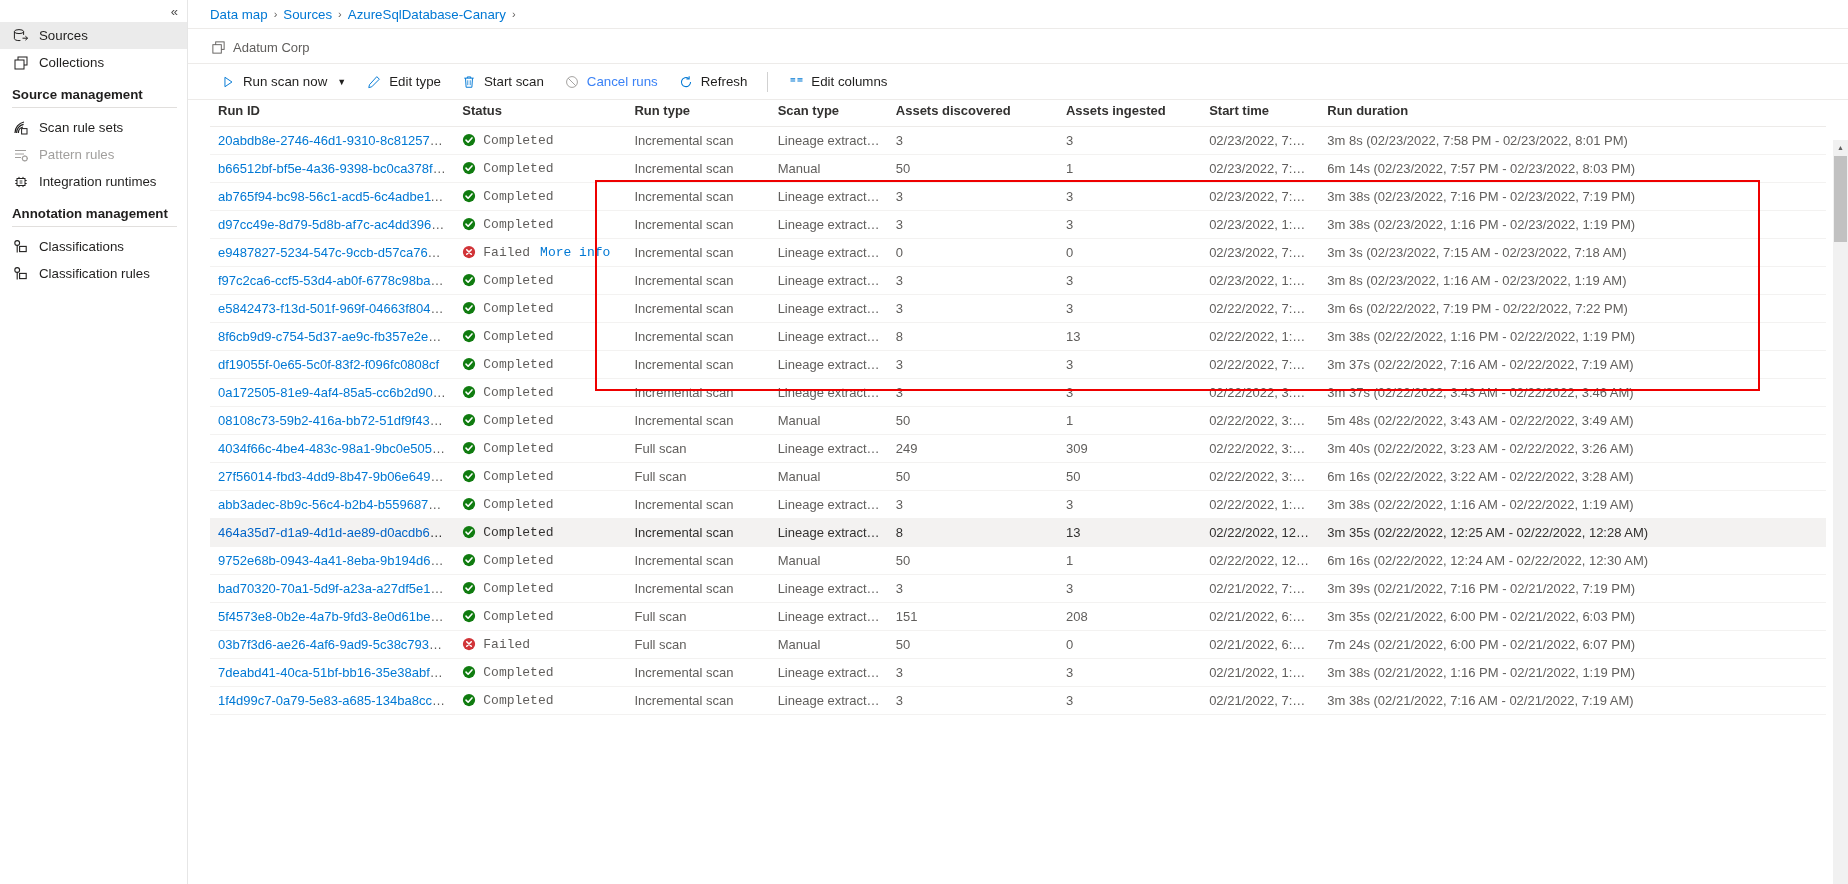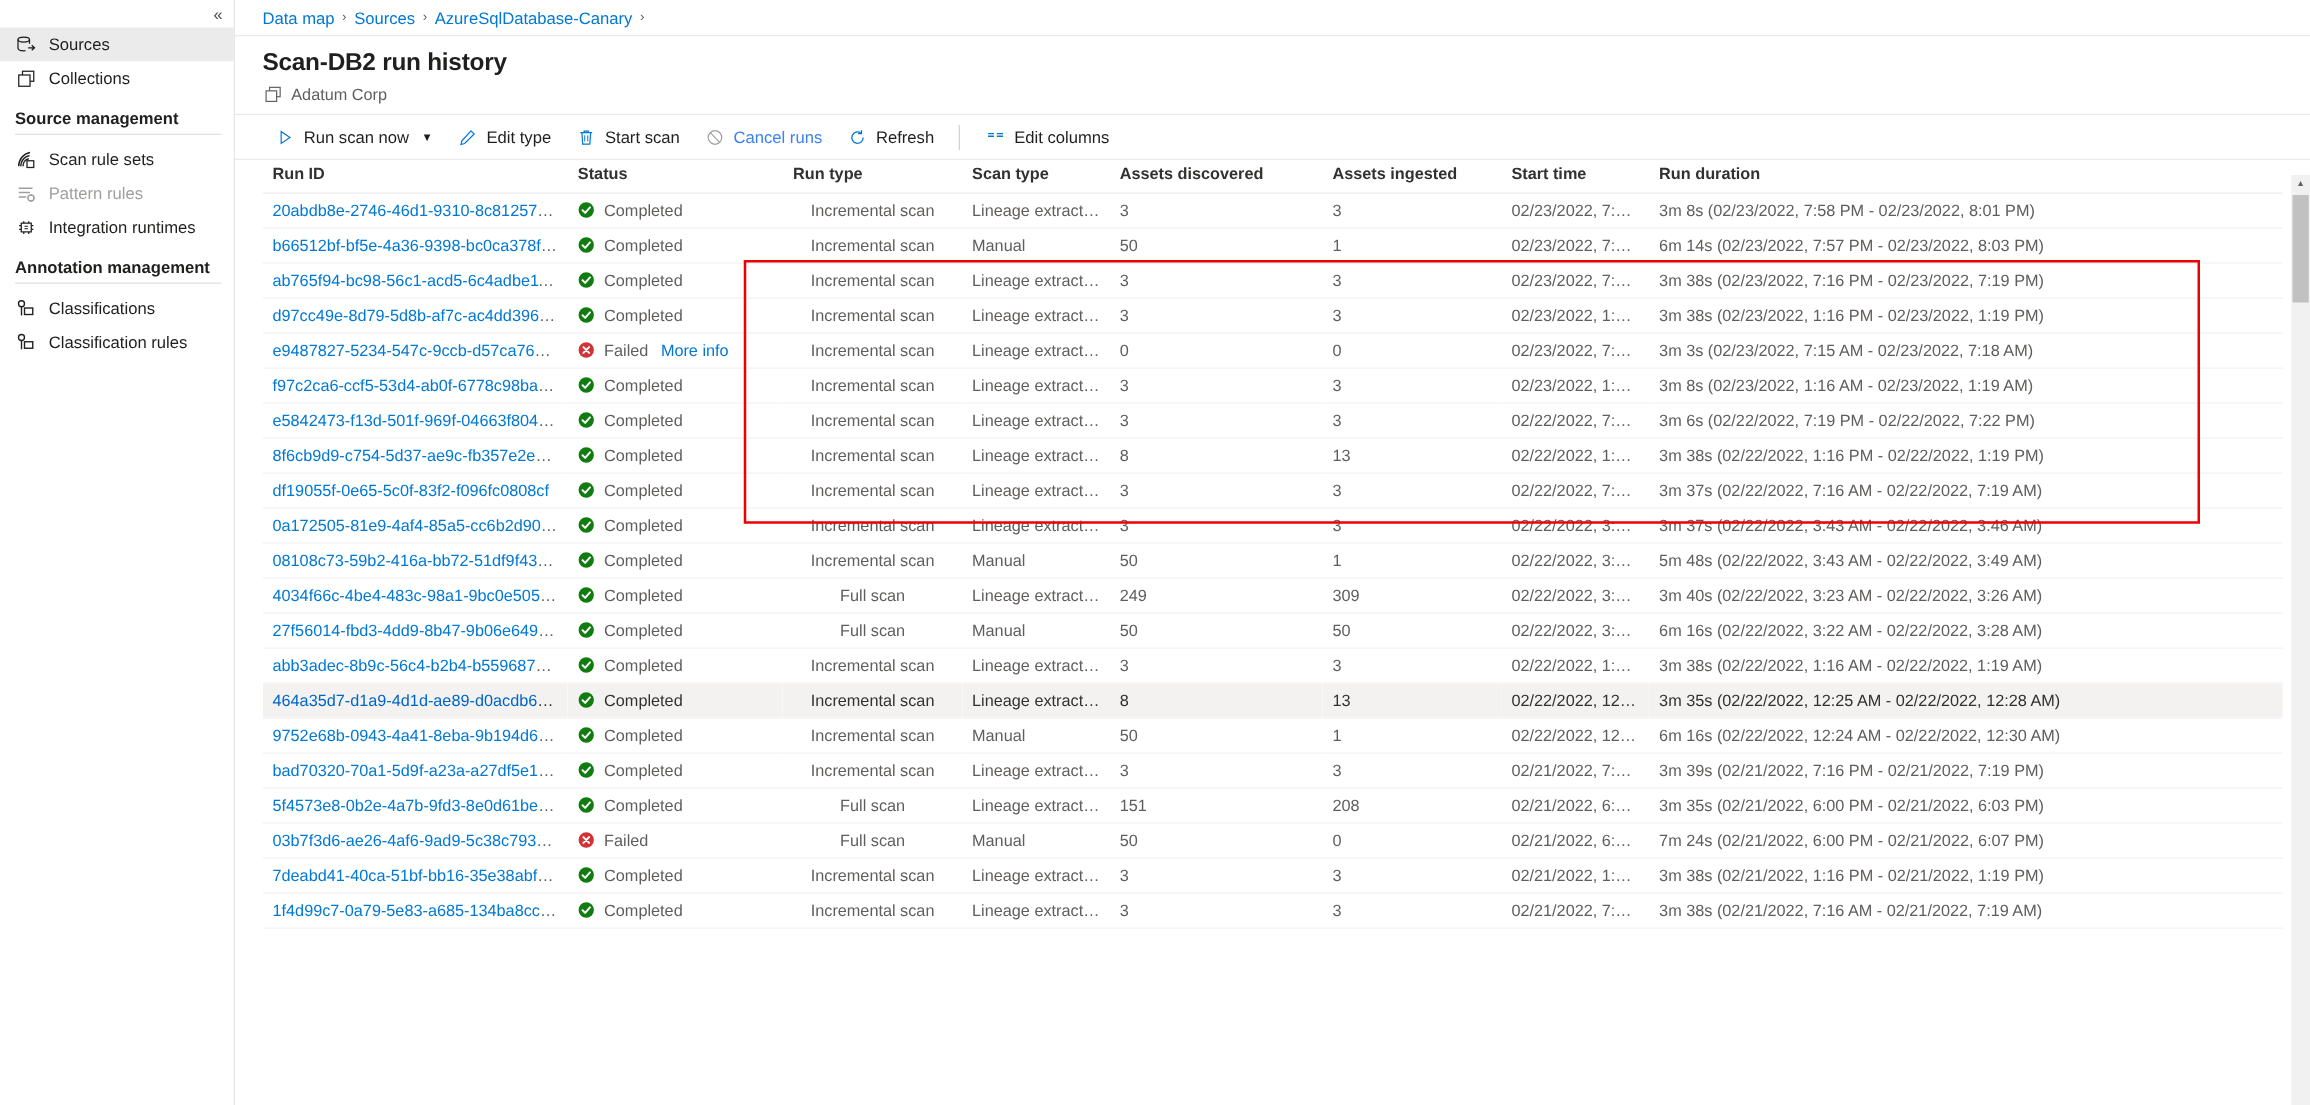--- a/index.html
+++ b/index.html
@@ -120,28 +120,28 @@
     color: #605e5c;
     white-space: nowrap;
     overflow: hidden;
     text-overflow: ellipsis;
     vertical-align: middle;
   }
   tr.row-hover td { background: #f3f2f1; color: #323130; }
   tr.row-hover td.c-runid a { color: #0064c8; }
   .c-runid { width: 244px; }
   .c-status { width: 172px; }
-  .c-runtype { width: 143px; text-align: center; }
+  .c-runtype { width: 143px; }
   .c-scantype { width: 118px; }
   .c-discovered { width: 170px; }
   .c-ingested { width: 143px; }
   .c-start { width: 118px; }
   .c-duration { width: 560px; }
   .c-runid a { color: #0078d4; text-decoration: none; cursor: pointer; }
-  .status-cell { display: flex; align-items: flex-start; gap: 7px; }
+  .status-cell { display: flex; align-items: flex-start; gap: 7px; font-family: Liberation Mono, monospace; }
   .status-ico { width: 14px; height: 14px; flex: 0 0 14px; display:block; }
   .more-info { color: #0078d4; cursor: pointer; margin-left: 3px; }
 
   
   .redbox {
     position: absolute;
     border: 2px solid #ee0000;
     pointer-events: none;
     z-index: 6;
   }
@@ -266,21 +266,20 @@
     <div class="breadcrumb">
       <span class="crumb">Data map</span>
       <span class="crumb-sep">›</span>
       <span class="crumb">Sources</span>
       <span class="crumb-sep">›</span>
       <span class="crumb">AzureSqlDatabase-Canary</span>
       <span class="crumb-sep">›</span>
     </div>
 
     <div class="title-block">
-      <div class="page-title">Scan-DB2 run history</div>
       <div class="subtitle-row">
         <span class="nav-icon" style="width:16px;height:16px;flex:0 0 16px">
           <svg width="15" height="15" viewBox="0 0 16 16">
             <rect x="5" y="2" width="9" height="8" fill="none" stroke="#605e5c" stroke-width="1"></rect>
             <rect x="2" y="5" width="9" height="9" fill="#fff" stroke="#605e5c" stroke-width="1"></rect>
           </svg>
         </span>
         <span class="subtitle-text">Adatum Corp</span>
       </div>
     </div>

